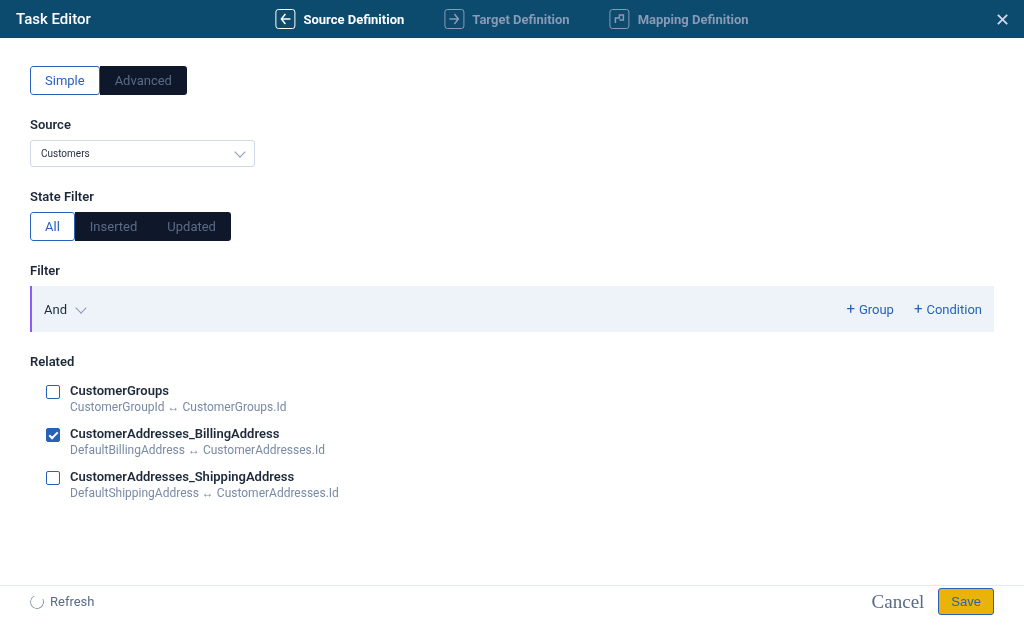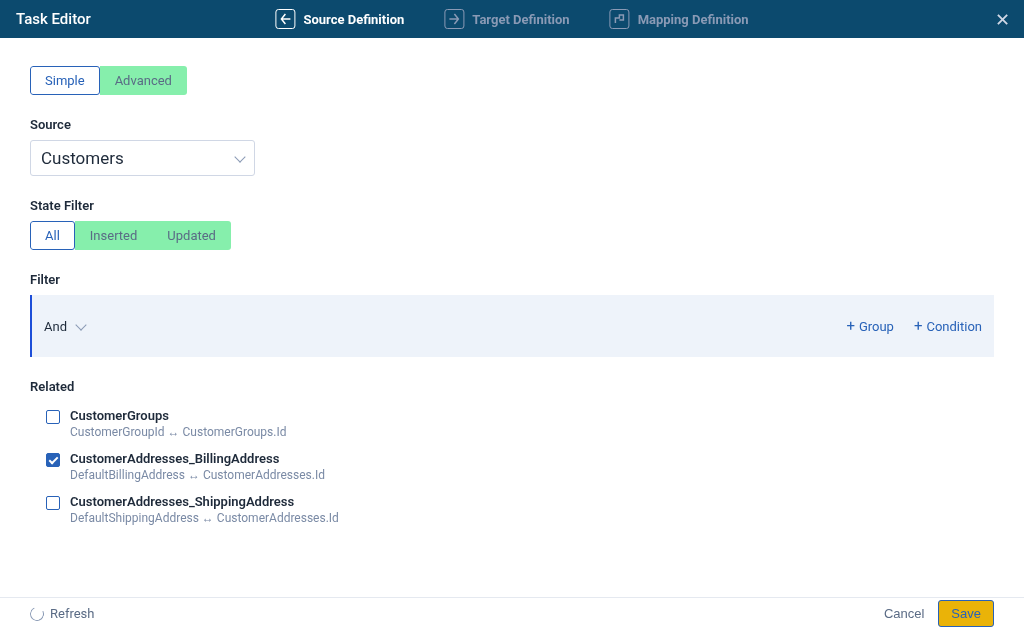--- a/index.html
+++ b/index.html
@@ -75,60 +75,60 @@
 
 .toggle-group {
   display: inline-flex;
   border-radius: 3px;
   overflow: hidden;
 }
 .toggle-item {
   padding: 6px 14px;
   font-size: 13px;
   cursor: pointer;
-  background: #86efac;
+  background: #0f172a;
   color: #5a6b85;
 }
 .toggle-item.active {
   background: #fff;
   color: #2862b8;
   border: 1px solid #2862b8;
   border-radius: 3px;
 }
 .toggle-item:not(.active) {
   border: 1px solid transparent;
 }
 
 
 .select {
   width: 225px;
   border: 1px solid #d0d7e5;
   border-radius: 3px;
   padding: 7px 10px;
-  font-size: 17px;
+  font-size: 10px;
   display: flex;
   justify-content: space-between;
   align-items: center;
   cursor: pointer;
   color: #1e2a3a;
 }
 .chevron-down {
   width: 8px; height: 8px;
   border-right: 1.5px solid #8a9ab5;
   border-bottom: 1.5px solid #8a9ab5;
   transform: rotate(45deg);
   margin-top: -3px;
 }
 
 
 .filter-bar {
   width: 100%;
   background: #eef3fa;
-  border-left: 2px solid #1d4ed8;
-  padding: 22px 12px;
+  border-left: 2px solid #8b5cf6;
+  padding: 14px 12px;
   display: flex;
   align-items: center;
   justify-content: space-between;
 }
 .filter-op {
   display: flex;
   align-items: center;
   gap: 10px;
   font-size: 13px;
   color: #1e2a3a;
@@ -169,21 +169,21 @@
   transform: rotate(45deg);
   margin-top: -2px;
 }
 .related-body { display: flex; flex-direction: column; }
 .related-title { font-size: 13px; font-weight: 600; color: #1e2a3a; }
 .related-sub { font-size: 12px; color: #7a8aa5; margin-top: 2px; }
 
 
 .footer {
   position: absolute;
-  bottom: 4px; left: 0; right: 0;
+  bottom: 16px; left: 0; right: 0;
   height: 32px;
   border-top: 1px solid #e5e9f0;
   display: flex;
   align-items: center;
   justify-content: space-between;
   padding: 0 30px;
   background: #fff;
 }
 .refresh {
   display: flex; align-items: center; gap: 6px;
@@ -214,23 +214,23 @@
   display: flex; align-items: center; gap: 8px;
 }
 .chevron-right {
   width: 7px; height: 7px;
   border-right: 2px solid #fff;
   border-top: 2px solid #fff;
   transform: rotate(45deg);
 }
 .footer-right { display: flex; gap: 14px; align-items: center; }
 .cancel-btn {
-  font-size: 13px; color: #5a6b85;
-  cursor: pointer;
-  background: none; border: none;
+  font-size: 19px; color: #5a6b85;
+  cursor: pointer;
+  background: none; border: none; font-family: Liberation Serif, serif;
 }
 .save-btn {
   font-size: 13px; color: #2862b8;
   background: #eab308;
   border: 1px solid #2862b8;
   border-radius: 3px;
   padding: 5px 12px;
   cursor: pointer;
 }
 </style>

